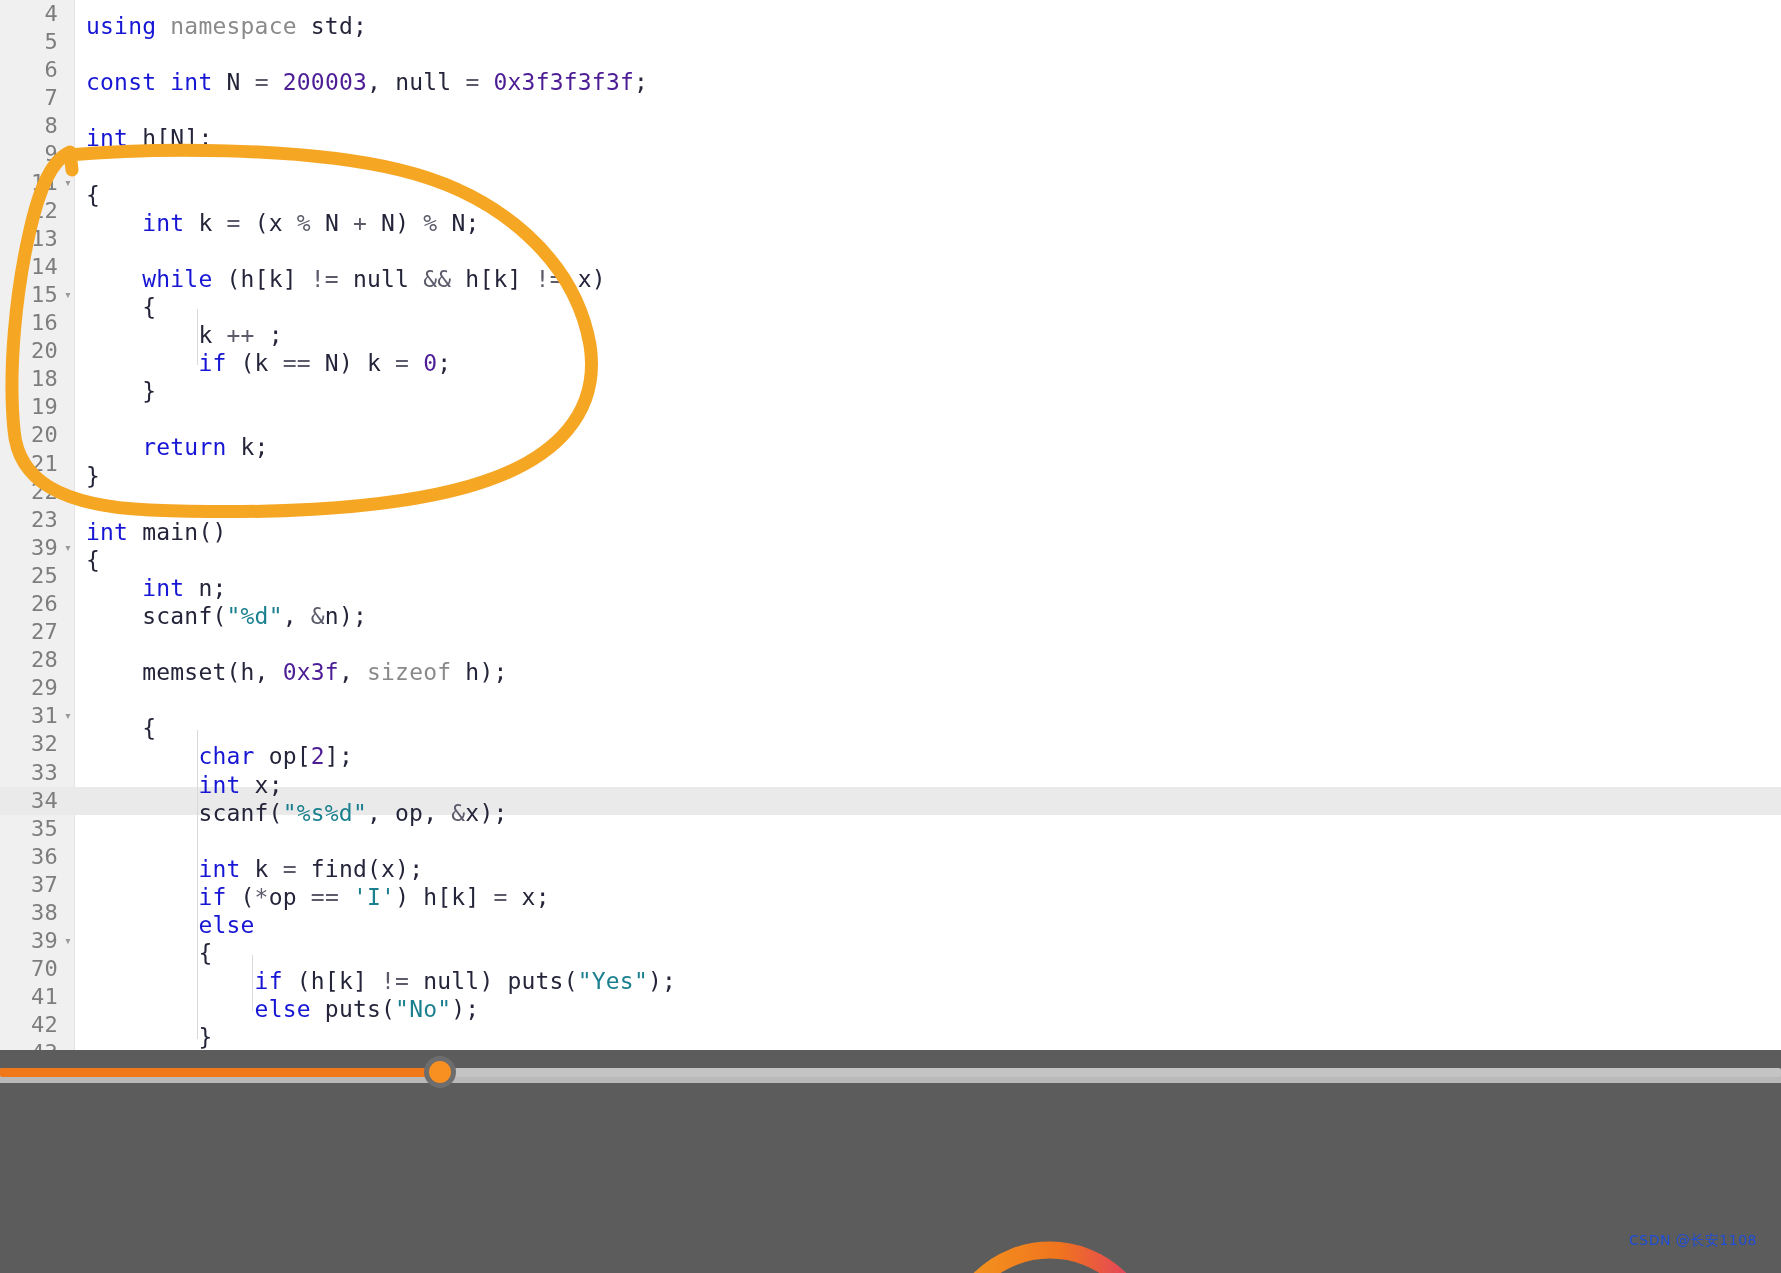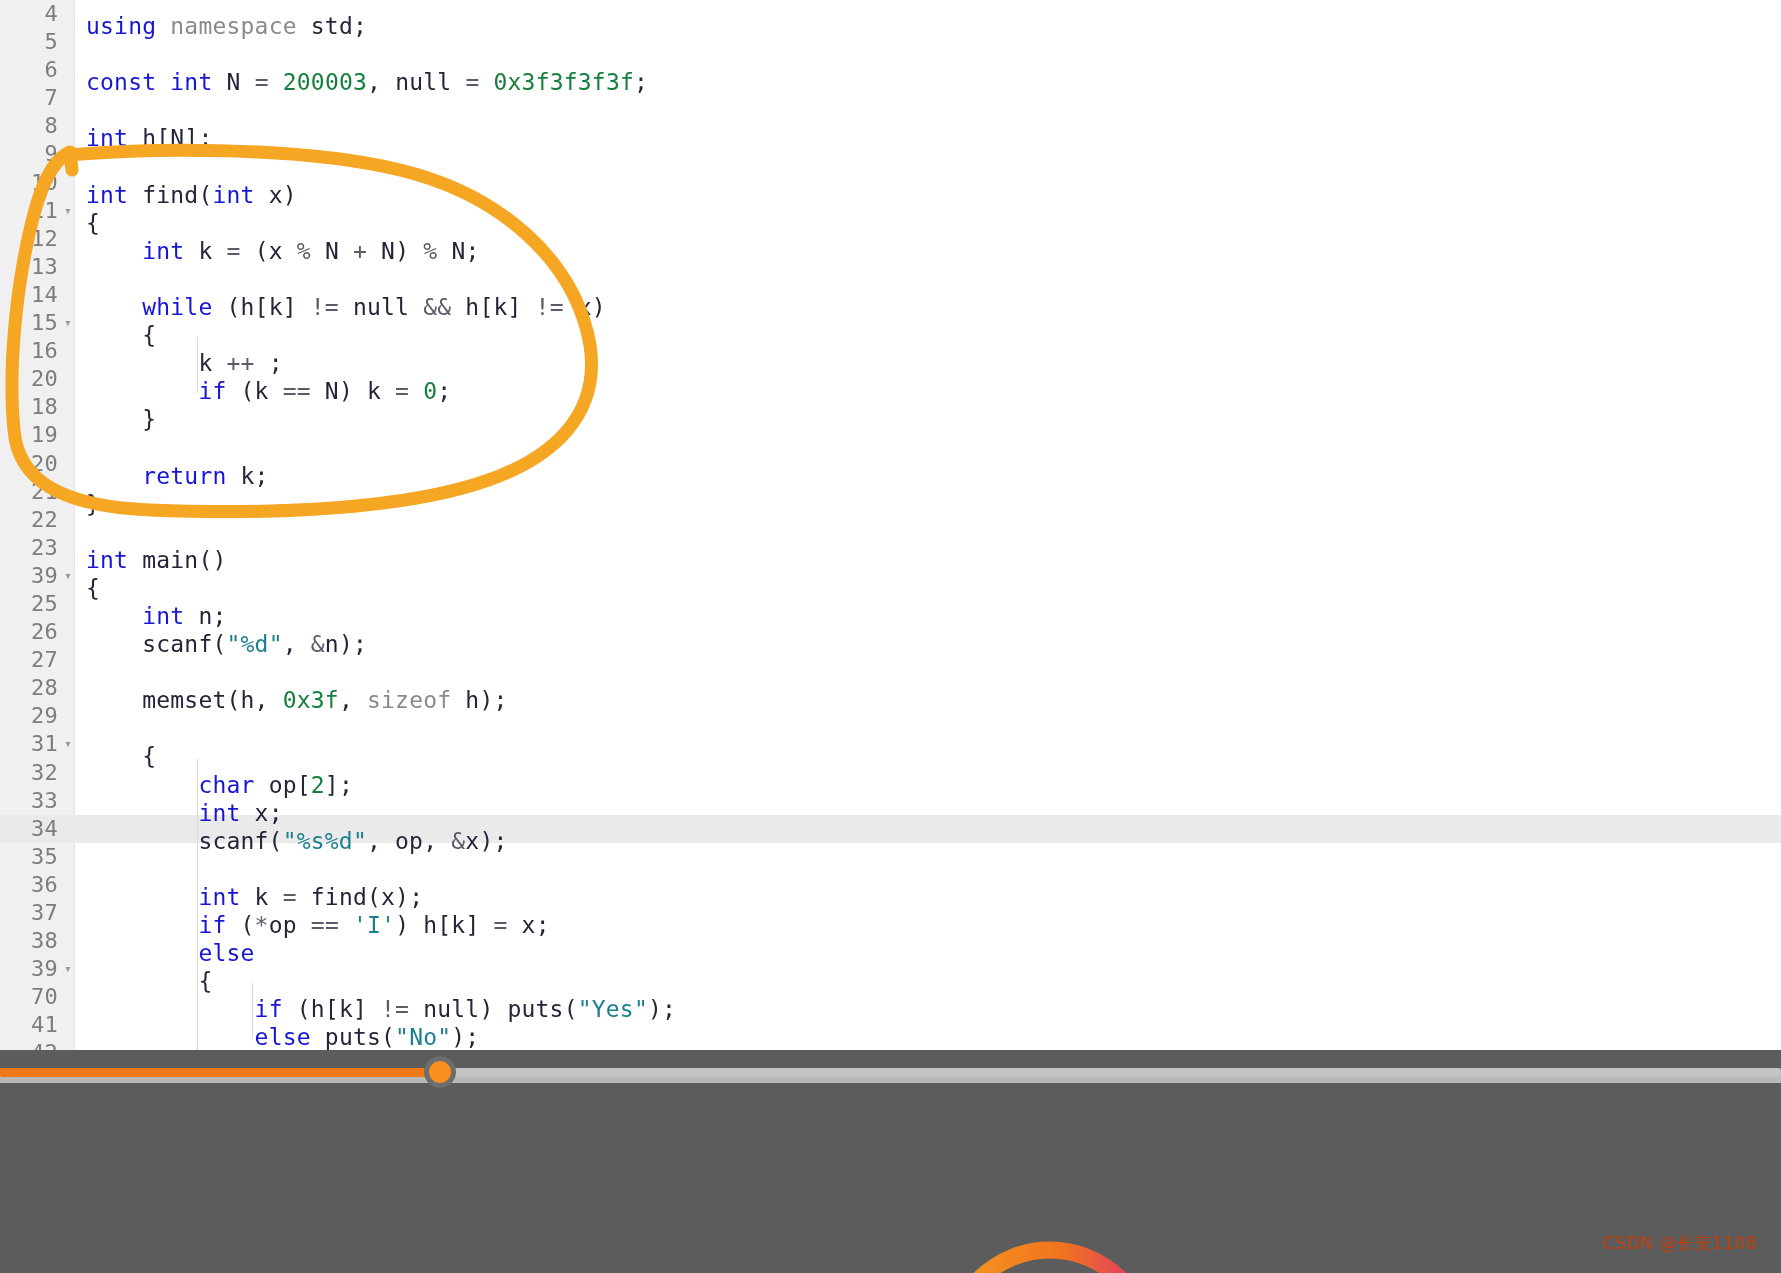--- a/index.html
+++ b/index.html
@@ -51,21 +51,21 @@
     color:#9a9a9a; font-size:13px;
     z-index:2;
   }
   .txt{
     position:absolute; left:86px; top:12px;
     z-index:2;
   }
 
   
   .kw   {color:#1616d4;}
-  .num  {color:#15803d;}
+  .num  {color:#4c1d95;}
   .str  {color:#1a7f8e;}
   .chr  {color:#1a7f8e;}
   .op   {color:#5b5b6b;}
   .dim  {color:#8a8a8a;}
   .plain{color:#24243a;}
 
   
   .guide{
     position:absolute; top:0; width:1px; height:28.1px;
     background:#d9d9d9; z-index:1;
@@ -107,39 +107,38 @@
   }
 
   #logo-arc{
     position:absolute; left:940px; top:1240px;
     width:220px; height:120px; z-index:45;
     pointer-events:none;
   }
 
   #watermark{
     position:absolute; right:24px; top:1232px;
-    color:#c2410c; font-size:17px; z-index:50;
+    color:#1d4ed8; font-size:14px; z-index:50;
     font-family:"DejaVu Sans","Liberation Sans",sans-serif;
     letter-spacing:0.5px;
   }
 </style>
 </head>
 <body>
 
 <div id="editor">
   <div class="gutter-bg"></div>
   <div class="gutter-edge"></div>
   <div class="code-area" id="code-area">
       <div class="line"><span class="ln">4</span><span class="txt"><span class="kw">using</span><span class="plain"> </span><span class="dim">namespace</span><span class="plain"> std;</span></span></div>
       <div class="line"><span class="ln">5</span><span class="txt"></span></div>
       <div class="line"><span class="ln">6</span><span class="txt"><span class="kw">const</span><span class="plain"> </span><span class="kw">int</span><span class="plain"> N </span><span class="op">=</span><span class="plain"> </span><span class="num">200003</span><span class="plain">, null </span><span class="op">=</span><span class="plain"> </span><span class="num">0x3f3f3f3f</span><span class="plain">;</span></span></div>
       <div class="line"><span class="ln">7</span><span class="txt"></span></div>
       <div class="line"><span class="ln">8</span><span class="txt"><span class="kw">int</span><span class="plain"> h[N];</span></span></div>
       <div class="line"><span class="ln">9</span><span class="txt"></span></div>
-      <div class="line"><span class="ln">10</span><span class="txt"><span class="kw">int</span><span class="plain"> find(</span><span class="kw">int</span><span class="plain"> x)</span></span></div>
       <div class="line"><span class="ln">11</span><span class="fold">▾</span><span class="txt"><span class="plain">{</span></span></div>
       <div class="line"><span class="ln">12</span><span class="txt"><span class="plain">    </span><span class="kw">int</span><span class="plain"> k </span><span class="op">=</span><span class="plain"> (x </span><span class="op">%</span><span class="plain"> N </span><span class="op">+</span><span class="plain"> N) </span><span class="op">%</span><span class="plain"> N;</span></span></div>
       <div class="line"><span class="ln">13</span><span class="txt"></span></div>
       <div class="line"><span class="ln">14</span><span class="txt"><span class="plain">    </span><span class="kw">while</span><span class="plain"> (h[k] </span><span class="op">!=</span><span class="plain"> null </span><span class="op">&amp;&amp;</span><span class="plain"> h[k] </span><span class="op">!=</span><span class="plain"> x)</span></span></div>
       <div class="line"><span class="ln">15</span><span class="fold">▾</span><span class="txt"><span class="plain">    {</span></span></div>
       <div class="line"><span class="ln">16</span><div class="guide" style="left: 196.8px;"></div><span class="txt"><span class="plain">        k </span><span class="op">++</span><span class="plain"> ;</span></span></div>
       <div class="line"><span class="ln">20</span><div class="guide" style="left: 196.8px;"></div><span class="txt"><span class="plain">        </span><span class="kw">if</span><span class="plain"> (k </span><span class="op">==</span><span class="plain"> N) k </span><span class="op">=</span><span class="plain"> </span><span class="num">0</span><span class="plain">;</span></span></div>
       <div class="line"><span class="ln">18</span><span class="txt"><span class="plain">    }</span></span></div>
       <div class="line"><span class="ln">19</span><span class="txt"></span></div>
       <div class="line"><span class="ln">20</span><span class="txt"><span class="plain">    </span><span class="kw">return</span><span class="plain"> k;</span></span></div>

